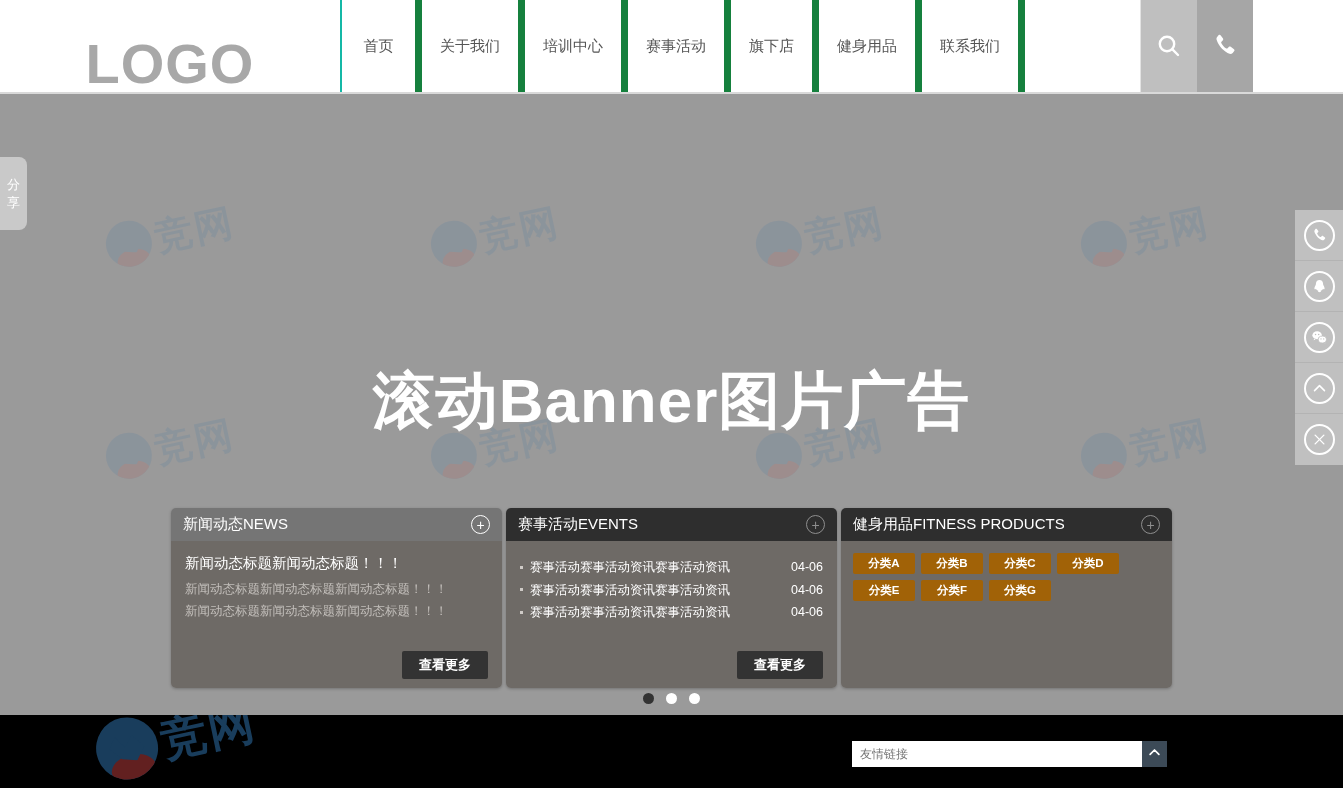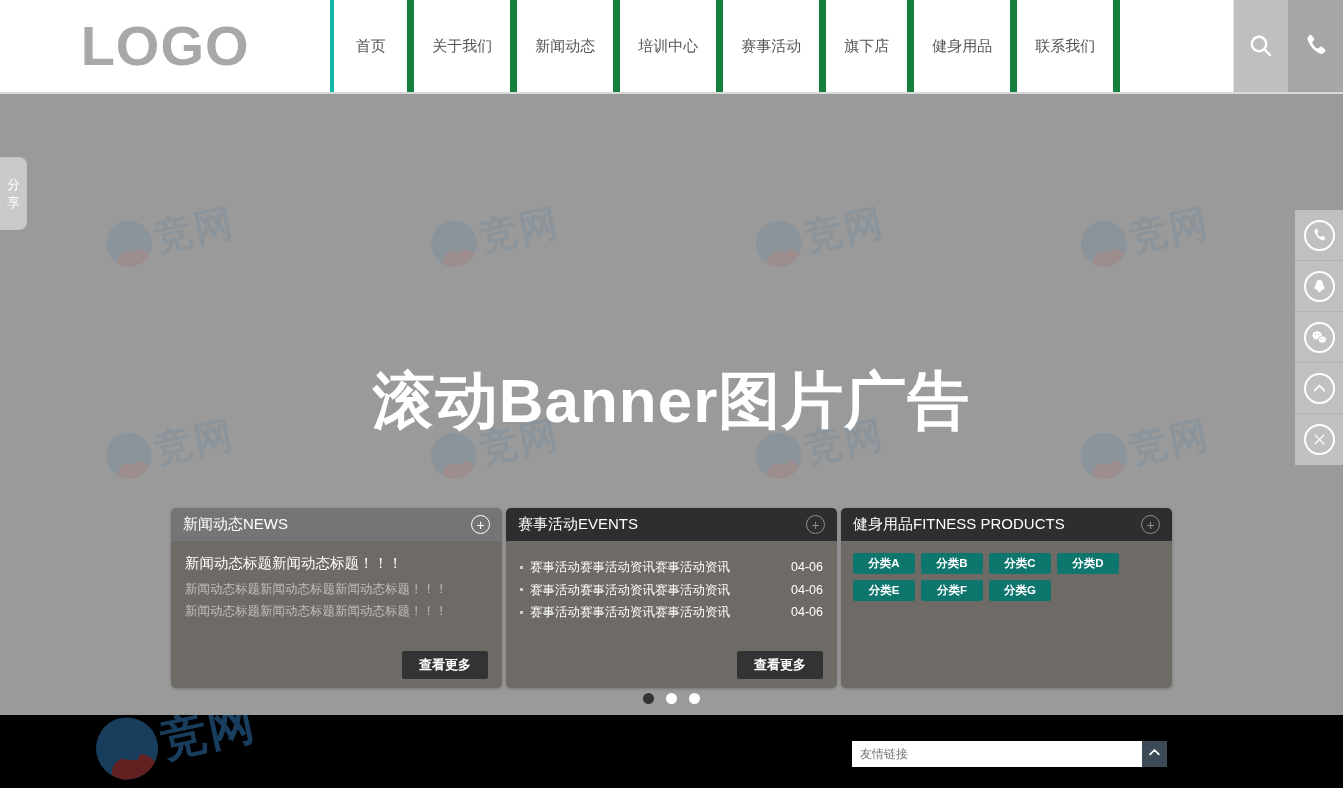--- a/index.html
+++ b/index.html
@@ -16,22 +16,22 @@
     position: relative;
     height: 94px;
     background: #ffffff;
     border-bottom: 2px solid #d9d9d9;
     display: flex;
     align-items: stretch;
     z-index: 40;
   }
   .logo-cell {
     width: 342px;
-    display: flex; align-items: center; justify-content: center;
-    border-right: 4px solid #14b8a6;
+    display: flex; align-items: flex-end; justify-content: center;
+    border-right: 2px solid #14b8a6;
   }
   .logo-text {
     font-size: 56px; font-weight: bold; color: #a8a8a8;
     letter-spacing: 1px; line-height: 1;
   }
   .nav { display: flex; align-items: stretch; }
   .nav-item {
     display: flex; align-items: center; justify-content: center;
     padding: 0 18px;
     min-width: 80px;
@@ -217,21 +217,21 @@
     font-size: 30px; font-weight: bold; color: #6b6b6b;
     flex: none;
   }
   .cat-grid {
     display: flex; flex-wrap: wrap;
     gap: 6px 6px;
     align-content: flex-start;
   }
   .cat-btn {
     width: 62px; height: 21px;
-    background: #0f766e;
+    background: #a16207;
     color: #ffffff;
     font-size: 11.5px;
     font-weight: bold;
     border: none; border-radius: 2px;
     cursor: pointer;
     font-family: inherit;
     display: flex; align-items: center; justify-content: center;
   }
 
   
@@ -329,23 +329,20 @@
   <div class="header">
     <div class="logo-cell">
       <span class="logo-text">LOGO</span>
     </div>
     <nav class="nav">
       <div class="nav-item">
           <span>首页</span>
         </div>
       <div class="nav-item">
           <span>关于我们</span>
-        </div>
-      <div class="nav-item">
-          <span>新闻动态</span>
         </div>
       <div class="nav-item">
           <span>培训中心</span>
         </div>
       <div class="nav-item">
           <span>赛事活动</span>
         </div>
       <div class="nav-item">
           <span>旗下店</span>
         </div>

